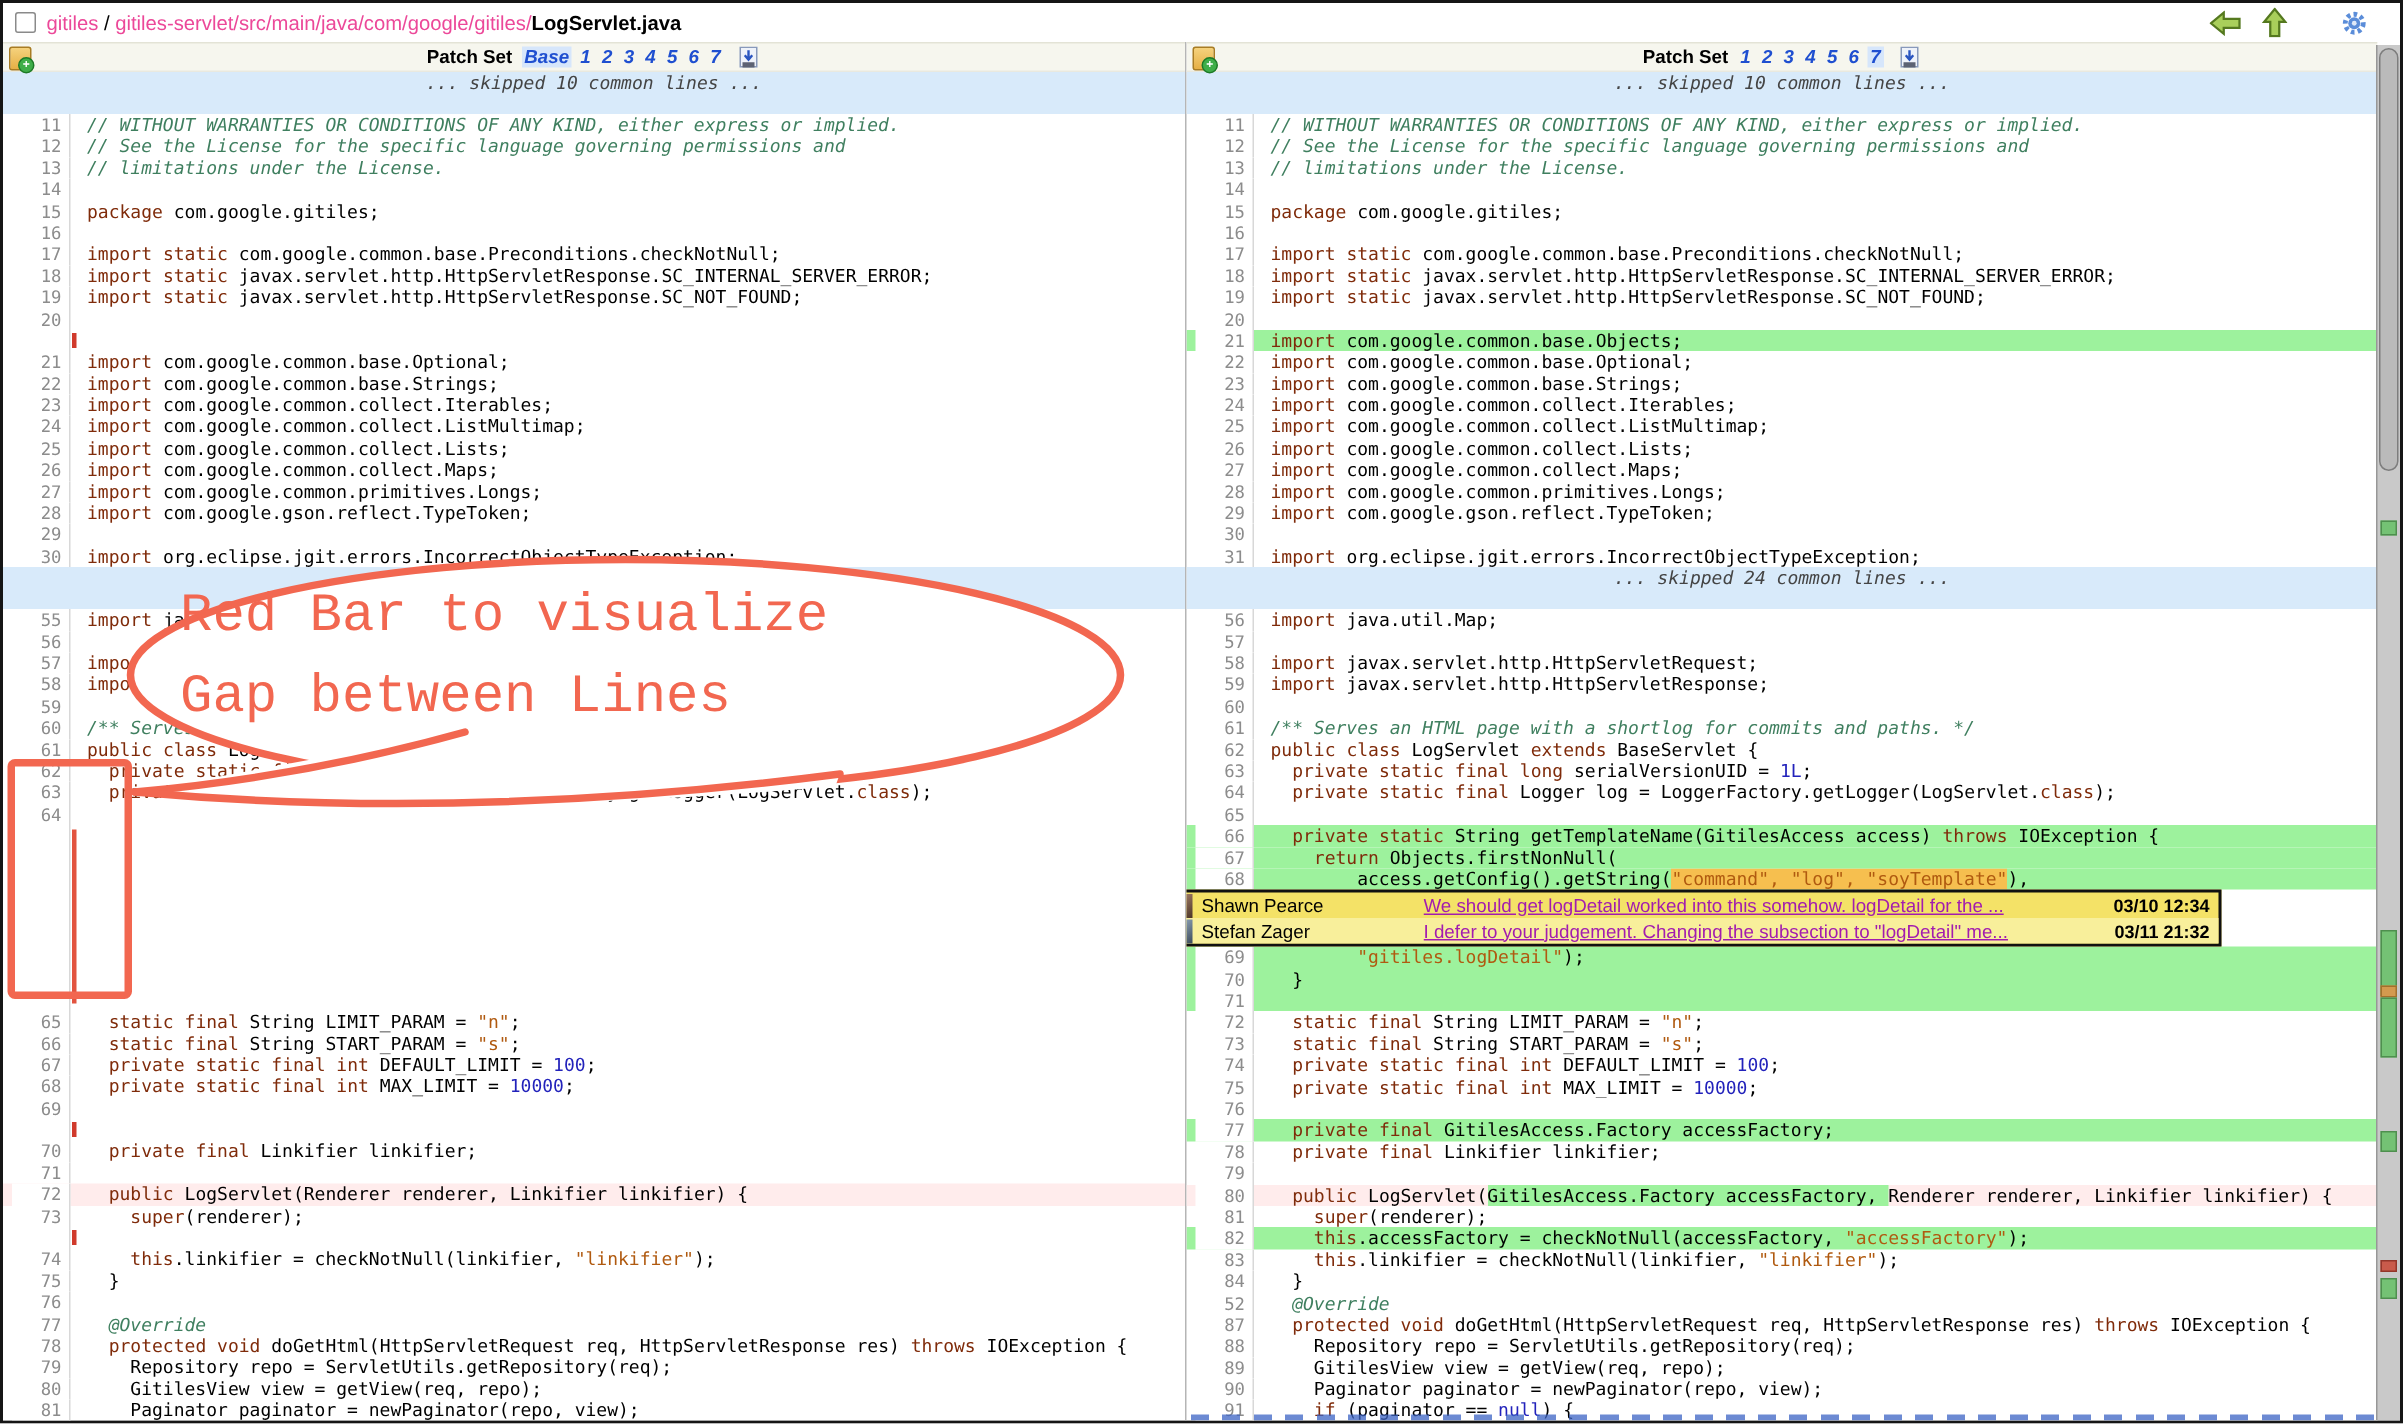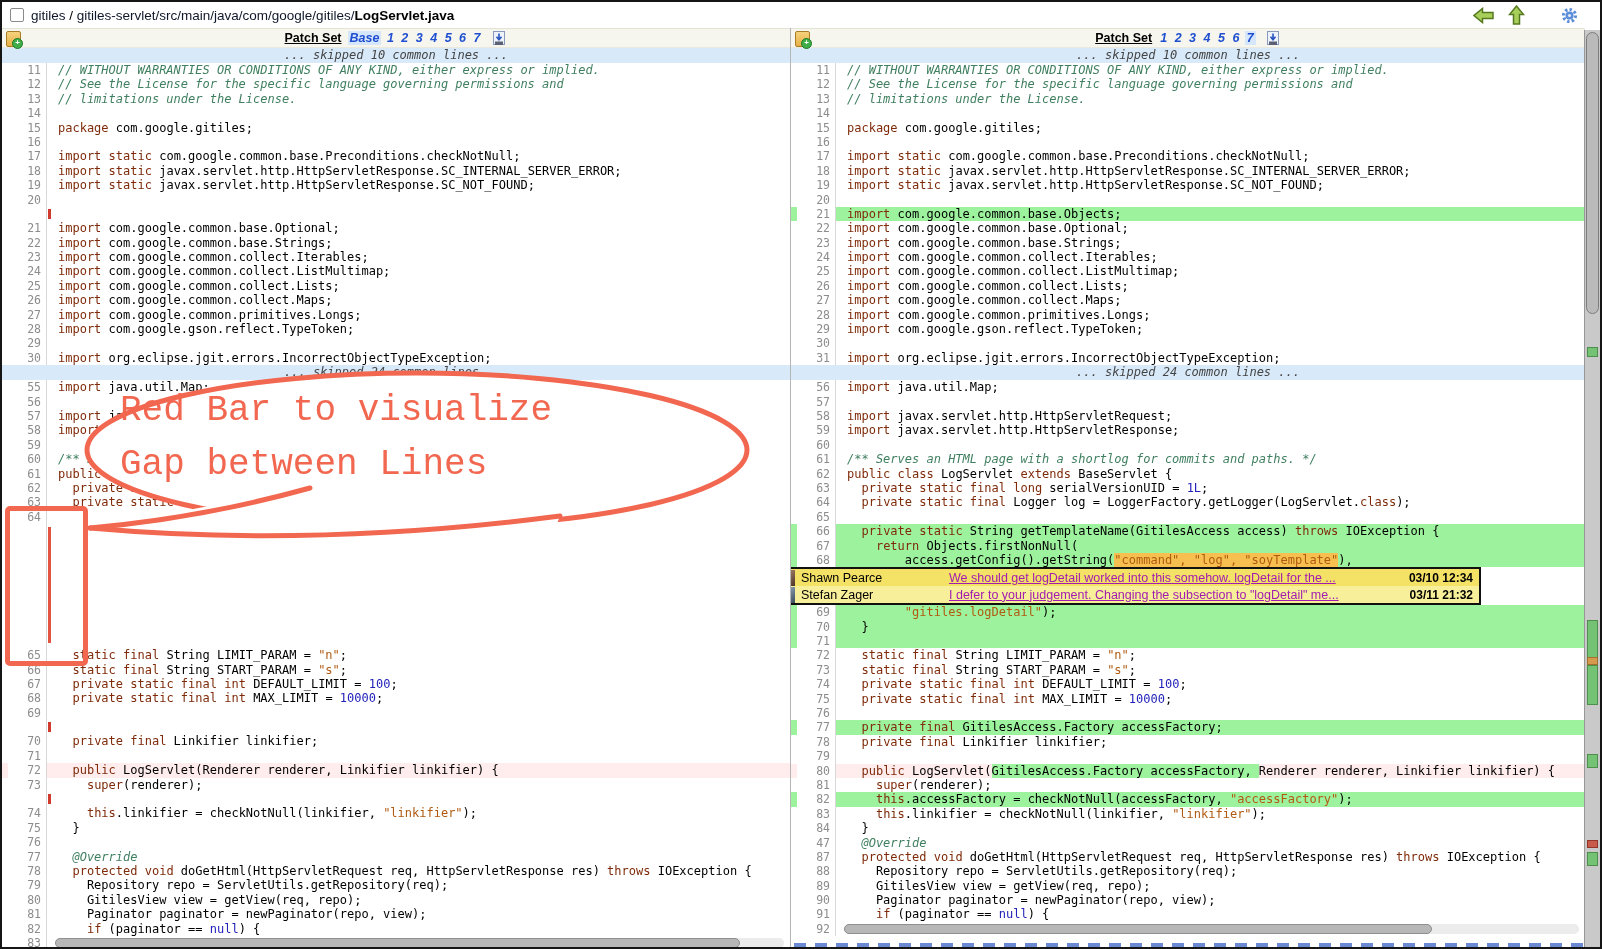--- a/index.html
+++ b/index.html
@@ -2,51 +2,51 @@
 <html><head>
 <meta charset="utf-8">
 <style>
   html,body{margin:0;padding:0;background:#e8e8e8;}
   .window{position:relative;width:1602px;height:949px;box-sizing:border-box;border:2px solid #151515;
     background:#fff;overflow:hidden;font-family:"Liberation Sans",sans-serif;}
   
   .topbar{height:26px;display:flex;align-items:center;padding:0 8px;background:#fff;}
   .cb{width:12px;height:12px;border:1px solid #8a8a8a;border-radius:2px;background:#fff;margin-right:7px;flex:0 0 12px;}
   .crumb{font-size:13.5px;white-space:nowrap;color:#000;}
-  .crumb a{color:#0f172a;text-decoration:none;}
+  .crumb a{color:#ec4899;text-decoration:none;}
   .crumb b{font-weight:bold;color:#000;}
   .topicons{margin-left:auto;display:flex;gap:14px;align-items:center;padding-right:14px;}
   .topicons span{display:inline-flex;}
   
   .panes{position:absolute;top:26px;left:0;right:15px;bottom:0;display:flex;}
   .pane{position:relative;overflow:hidden;background:#fff;}
   .pane.left{width:788px;}
   .pane.right{width:795px;border-left:1px solid #b5b5b5;box-sizing:border-box;}
   .psheader{height:20px;box-sizing:border-box;background:#f6f6ee;border-top:1px solid #e3e3d6;
     border-bottom:1px solid #e9e9df;display:flex;align-items:center;justify-content:center;
     font-size:12.5px;position:relative;}
   .fileicon{position:absolute;left:4px;top:2px;width:15px;height:16px;}
   .fi-sheet{display:block;width:13px;height:14px;background:linear-gradient(#f5d27d,#e6af45);
     border:1px solid #a87c24;border-radius:2px;}
   .fi-plus{position:absolute;right:-2px;bottom:-2px;width:9px;height:9px;background:#3fae49;
     border:1px solid #1d7a26;border-radius:50%;color:#fff;font-size:8px;line-height:8px;text-align:center;font-weight:bold;}
   .psnav{display:flex;gap:6px;align-items:center;}
-  .pslabel{font-weight:bold;text-decoration:underline;}
+  .pslabel{font-weight:bold;}
   a.psnum{color:#1f4fd0;font-weight:bold;text-decoration:none;padding:0 2px;font-style:italic;}
   a.psnum.sel{background:#d6e6fb;}
   .dlicon{margin-left:4px;display:inline-flex;}
   
   .difftable{font-family:"DejaVu Sans Mono",monospace;font-size:12px;line-height:14.4px;color:#000;}
   .row{display:flex;height:14.4px;position:relative;padding-left:6px;}
   .row .ln{flex:0 0 33px;text-align:right;padding-right:5px;color:#8c8c8c;background:#fff;
     border-right:1px solid #d8d8d8;font-size:11.5px;}
   .row .code{flex:1;padding-left:11px;overflow:hidden;white-space:pre;}
   .row.add{background:#9df29d;}
   .row.chg{background:#ffecec;}
-  .banner{height:15px;line-height:15px;background:#d8eafa;text-align:center;font-style:italic;
+  .banner{height:28px;line-height:15px;background:#d8eafa;text-align:center;font-style:italic;
     color:#444;font-size:12px;}
   .gaprow{position:relative;}
   .gapbar{position:absolute;left:46px;top:2px;bottom:2px;width:3px;background:#d03a2c;}
   .gaprow.big .gapbar{background:#e2543f;top:3px;bottom:5px;}
   
   .k{color:#7f2b0a;}
   .s{color:#b05a10;}
   .l{color:#2222bb;}
   .c{color:#3f7f5f;font-style:italic;text-align:center;}
   .hl{background:#f6bf4f;}
@@ -585,21 +585,21 @@
           </div>
           <div class="row">
             <span class="ln">83</span>
             <span class="code"><span>    </span><span class="k">this</span><span>.linkifier = checkNotNull(linkifier, </span><span class="s">"linkifier"</span><span>);</span></span>
           </div>
           <div class="row">
             <span class="ln">84</span>
             <span class="code"><span>  }</span></span>
           </div>
           <div class="row">
-            <span class="ln">47</span>
+            <span class="ln">52</span>
             <span class="code"><span class="c">  @Override</span></span>
           </div>
           <div class="row">
             <span class="ln">87</span>
             <span class="code"><span>  </span><span class="k">protected</span><span> </span><span class="k">void</span><span> doGetHtml(HttpServletRequest req, HttpServletResponse res) </span><span class="k">throws</span><span> IOException {</span></span>
           </div>
           <div class="row">
             <span class="ln">88</span>
             <span class="code"><span>    Repository repo = ServletUtils.getRepository(req);</span></span>
           </div>

